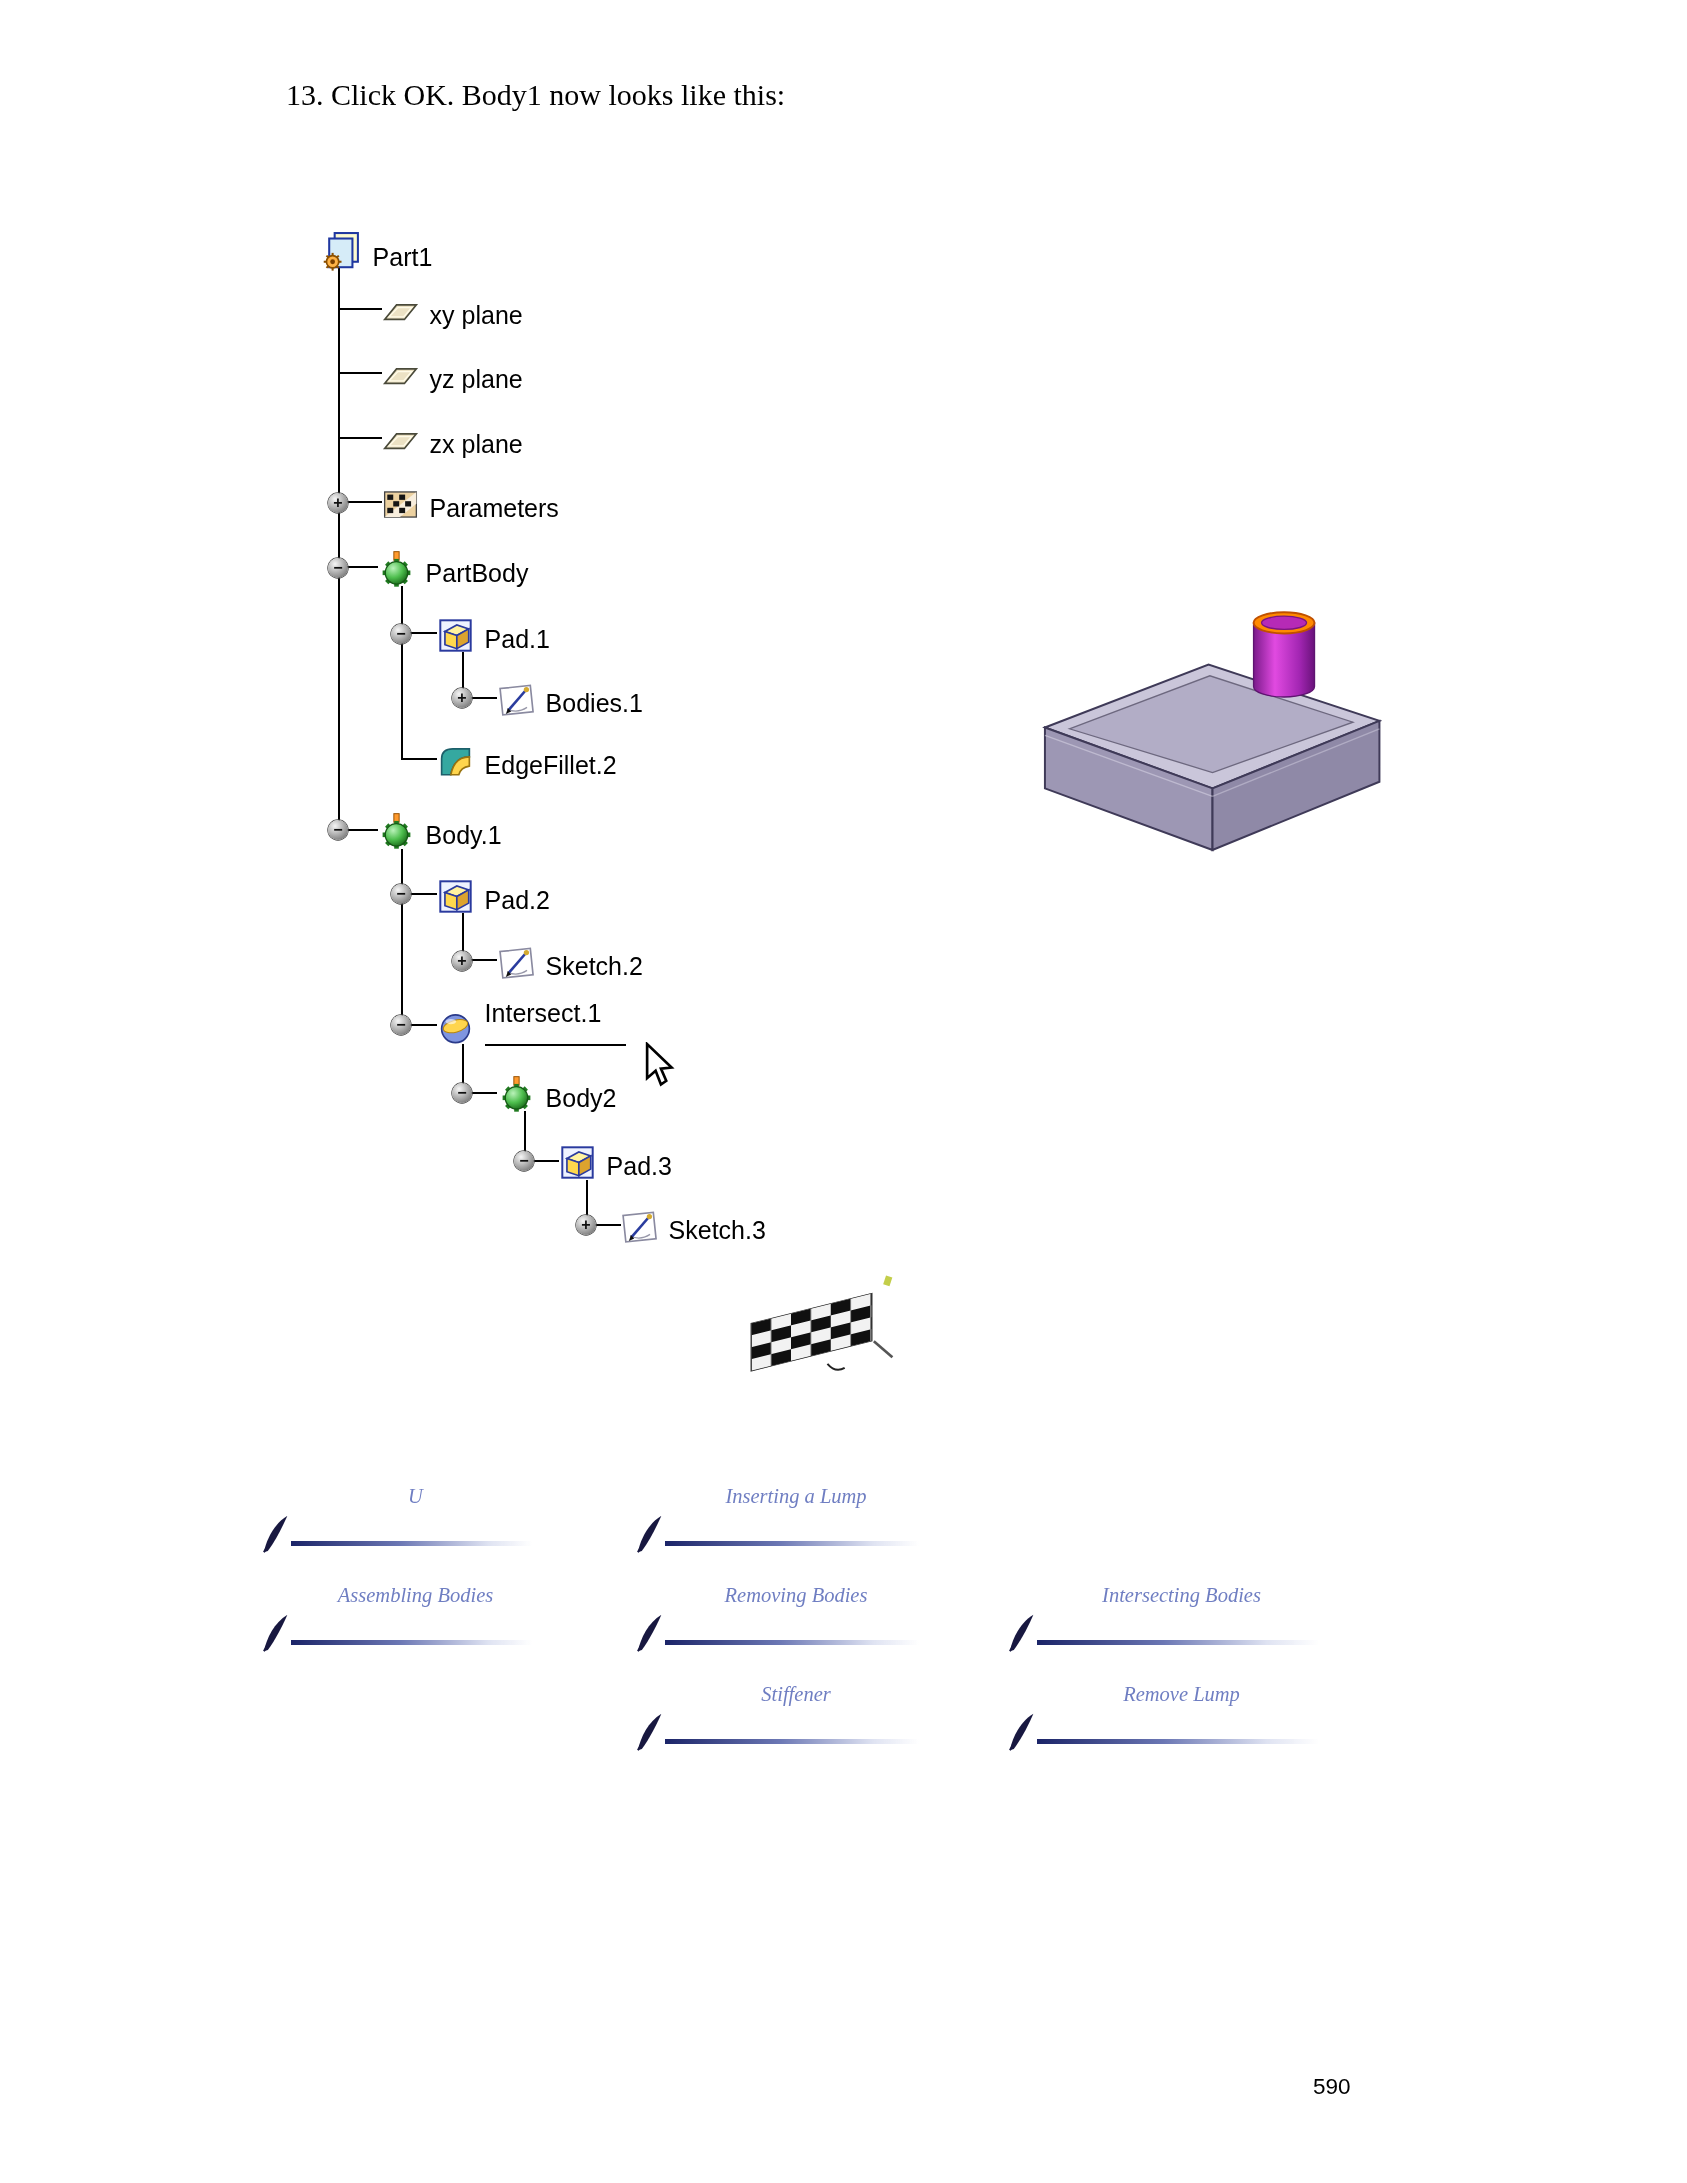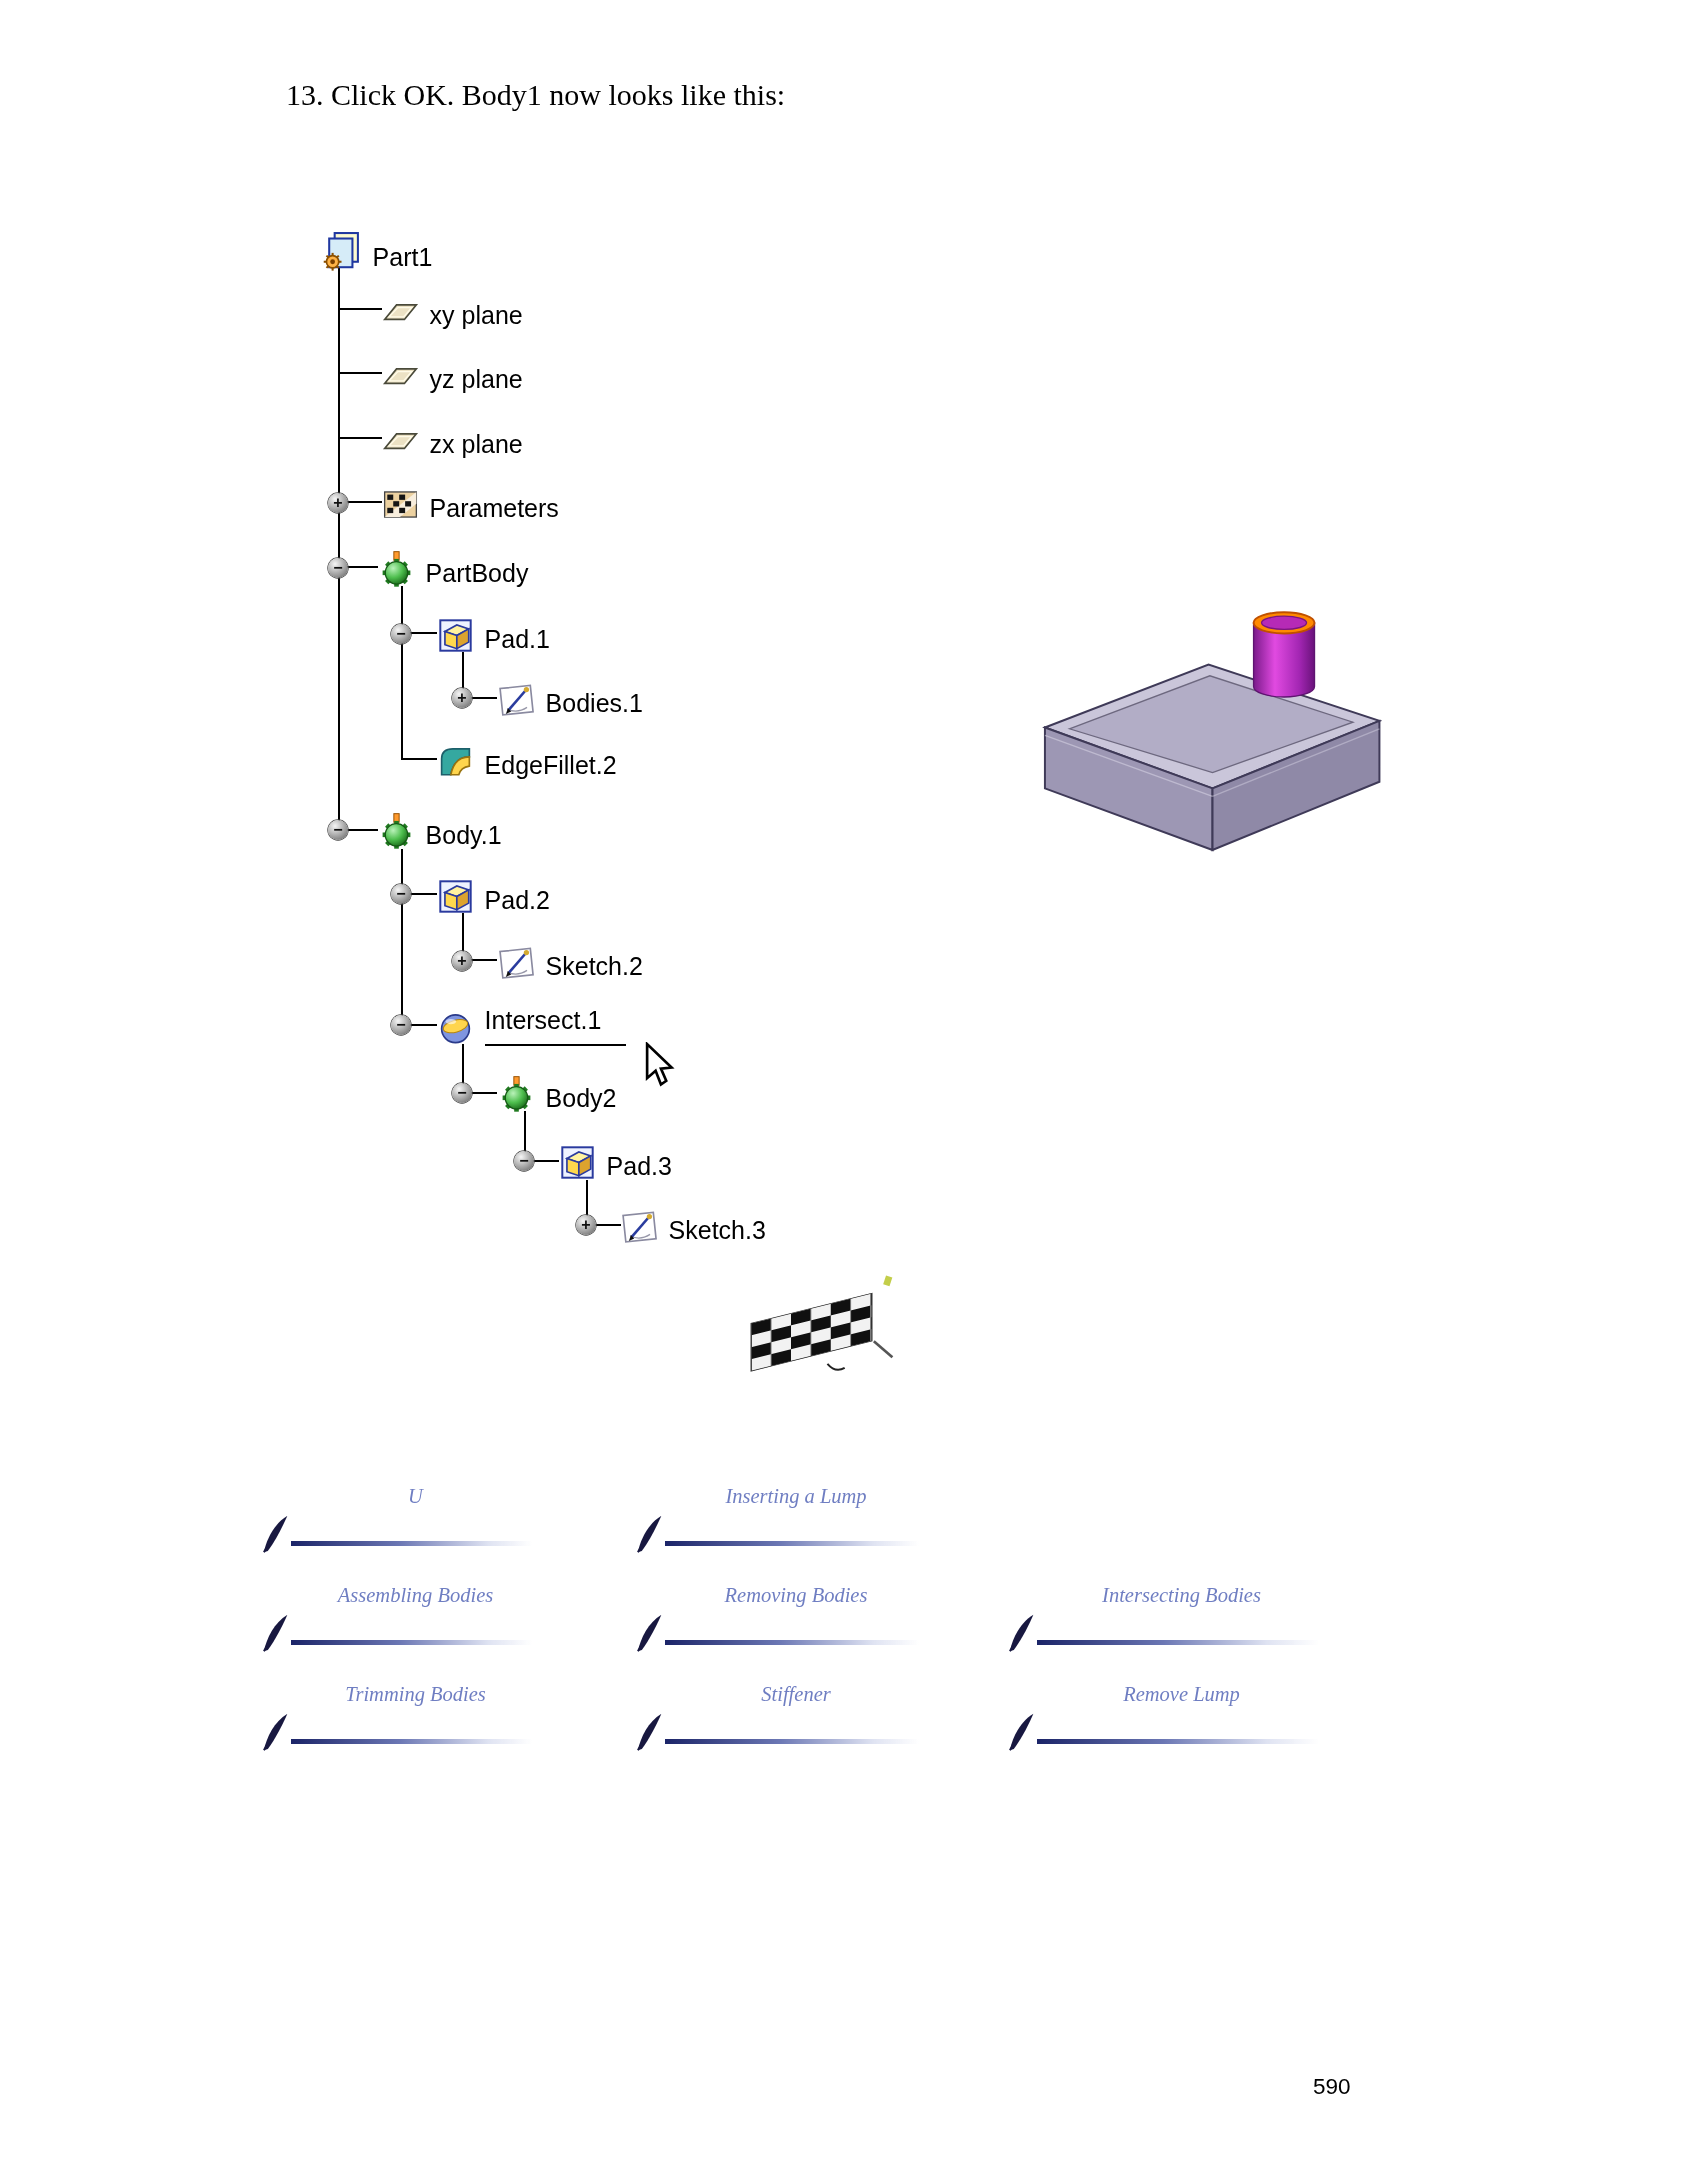--- a/index.html
+++ b/index.html
@@ -11,21 +11,21 @@
            font-size:30px;color:#000;white-space:nowrap}
 
   
   .vline,.hline{position:absolute;background:#000}
   .vline{width:2px}
   .hline{height:2px}
   .tree-item{position:absolute;display:flex;align-items:flex-end;gap:10.6px;height:40px}
   .ticon{width:37px;height:37px;display:block;flex:0 0 auto}
   .ticon svg{width:100%;height:100%;display:block}
   .tlabel{font-size:25px;color:#000;white-space:nowrap}
-  .underlined{border-bottom:2px solid #000;padding-bottom:9px;padding-right:25px}
+  .underlined{border-bottom:2px solid #000;padding-bottom:16px;padding-right:25px}
   .expander{position:absolute;width:20px;height:20px;border-radius:50%;
             background:radial-gradient(circle at 35% 30%,#f6f6f6,#9a9a9a 60%,#5a5a5a);
             box-shadow:0 0 0 0.7px #444;
             display:flex;align-items:center;justify-content:center;
             font-size:16px;font-weight:bold;color:#101010;line-height:1;
             transform:translate(-50%,-50%);cursor:default}
 
   .cursor{position:absolute;left:645px;top:1042px;width:34px;height:46px}
 
   .model-view{position:absolute;left:1035px;top:595px;width:361px;height:261px}
@@ -413,30 +413,20 @@
     <span class="quill">
       <svg viewBox="0 0 46 64">
           <path d="M6,60 C10,40 22,16 42,4 C34,22 24,42 12,58 Z" fill="#181840"></path>
           <path d="M6,60 L16,42" stroke="#181840" stroke-width="3" fill="none"></path>
         </svg>
     </span>
     <a href="#" class="link-label">Intersecting Bodies</a>
     <div class="link-bar"></div>
   </div>
 
-  <div class="link-cell" style="left:261px;top:1680px;width:271px">
-    <span class="quill">
-      <svg viewBox="0 0 46 64">
-          <path d="M6,60 C10,40 22,16 42,4 C34,22 24,42 12,58 Z" fill="#181840"></path>
-          <path d="M6,60 L16,42" stroke="#181840" stroke-width="3" fill="none"></path>
-        </svg>
-    </span>
-    <a href="#" class="link-label">Trimming Bodies</a>
-    <div class="link-bar"></div>
-  </div>
 
   <div class="link-cell" style="left:635px;top:1680px;width:284px">
     <span class="quill">
       <svg viewBox="0 0 46 64">
           <path d="M6,60 C10,40 22,16 42,4 C34,22 24,42 12,58 Z" fill="#181840"></path>
           <path d="M6,60 L16,42" stroke="#181840" stroke-width="3" fill="none"></path>
         </svg>
     </span>
     <a href="#" class="link-label">Stiffener</a>
     <div class="link-bar"></div>

